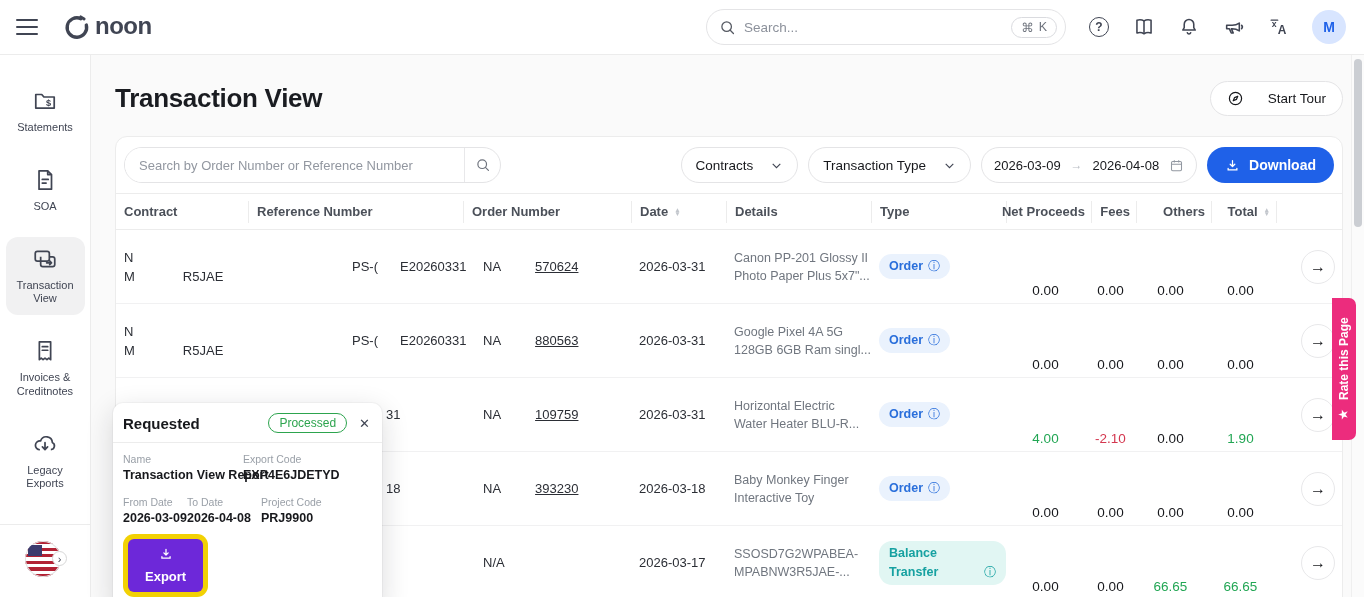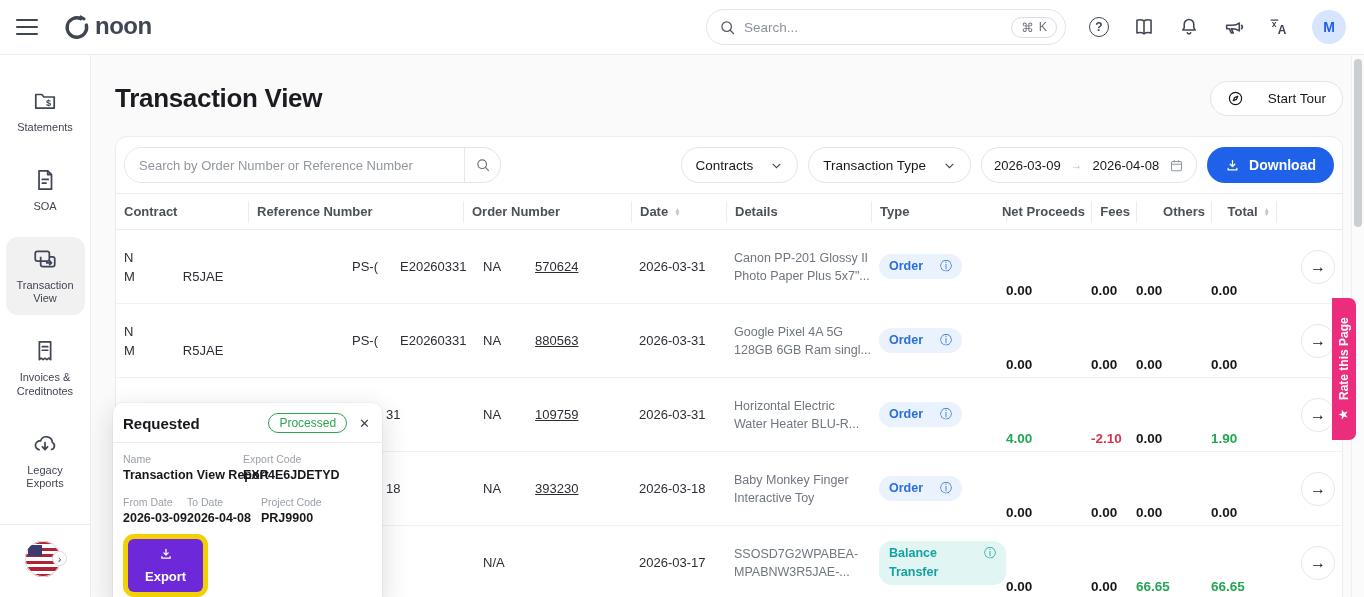--- a/index.html
+++ b/index.html
@@ -55,33 +55,33 @@
 
   
   .trow { display:grid; grid-template-columns:132px 215px 168px 95px 145px 135px 85px 45px 75px 65px 66px; align-items:center; }
   .thead { height:37px; border-top:1px solid #ececec; border-bottom:1px solid #ececec; }
   .hcell { font-size:13px; color:#4b5059; font-weight:600; padding:0 6px 0 8px; display:flex; align-items:center; gap:6px; height:22px; border-left:1px solid #ececec; white-space:nowrap; }
   .hcell:first-child { border-left:none; }
   .hcell.num { justify-content:flex-end; }
   .sorter { display:flex; flex-direction:column; line-height:0.55; font-size:6.5px; color:#c2c6cc; cursor:pointer; }
   .drow { height:74px; border-bottom:1px solid #f1f1f2; cursor:pointer; }
   .cell { font-size:13px; color:#2b2e35; padding-left:8px; line-height:19px; }
-  .cell.num { text-align:left; padding-right:6px; padding-left:0; font-size:13.5px; font-weight:700; color:#17181c;margin-top:48px; }
+  .cell.num { text-align:center; padding-right:6px; padding-left:0; font-size:13.5px; font-weight:400; color:#17181c;margin-top:48px; }
   .cell.num.pos { color:#22a654; }
   .cell.num.neg { color:#d4374f; }
   .con .l2 span { display:inline-block; }
   .con .gap { margin-left:48px; }
   .ref { white-space:nowrap; }
   .ref-a { padding-left:104px; }
   .ref-a .f2 { margin-left:22px; }
   .ref-b { padding-left:138px; }
   .ord { padding-left:20px; white-space:nowrap; }
   .ord .f2 { margin-left:34px;text-decoration:underline; }
   .details { font-size:12.5px; color:#70767f; line-height:18px; }
-  .badge { display:inline-flex; align-items:flex-start; gap:17px; border-radius:13px; padding:3px 10px; font-size:12.5px; font-weight:600; cursor:pointer; }
+  .badge { display:inline-flex; align-items:flex-end; gap:5px; border-radius:13px; padding:3px 10px; font-size:12.5px; font-weight:600; cursor:pointer; }
   .badge.order { background:#eaf2fd; color:#2a6fdb; }
   .badge.balance { background:#e1f6f3; color:#16a1a1; }
   .badge .info { font-size:12px; font-weight:400; }
   .arrow-cell { display:flex; justify-content:center; padding-left:18px; }
   .arrow-btn { width:34px; height:34px; border:1px solid #e8e8ea; border-radius:50%; background:#fff; display:flex; align-items:center; justify-content:center; font-size:16px; color:#17181c; cursor:pointer; }
 
   
   .popup { position:absolute; left:113px; top:403px; width:269px; background:#fff; border-radius:10px; box-shadow:0 8px 28px rgba(23,24,28,.16), 0 0 0 1px rgba(0,0,0,.03); z-index:40; }
   .popup-head { display:flex; align-items:center; padding:10px 10px 9px 10px; border-bottom:1px solid #ececec; gap:10px; }
   .popup-title { font-size:15px; font-weight:700; color:#17181c; flex:1; }

